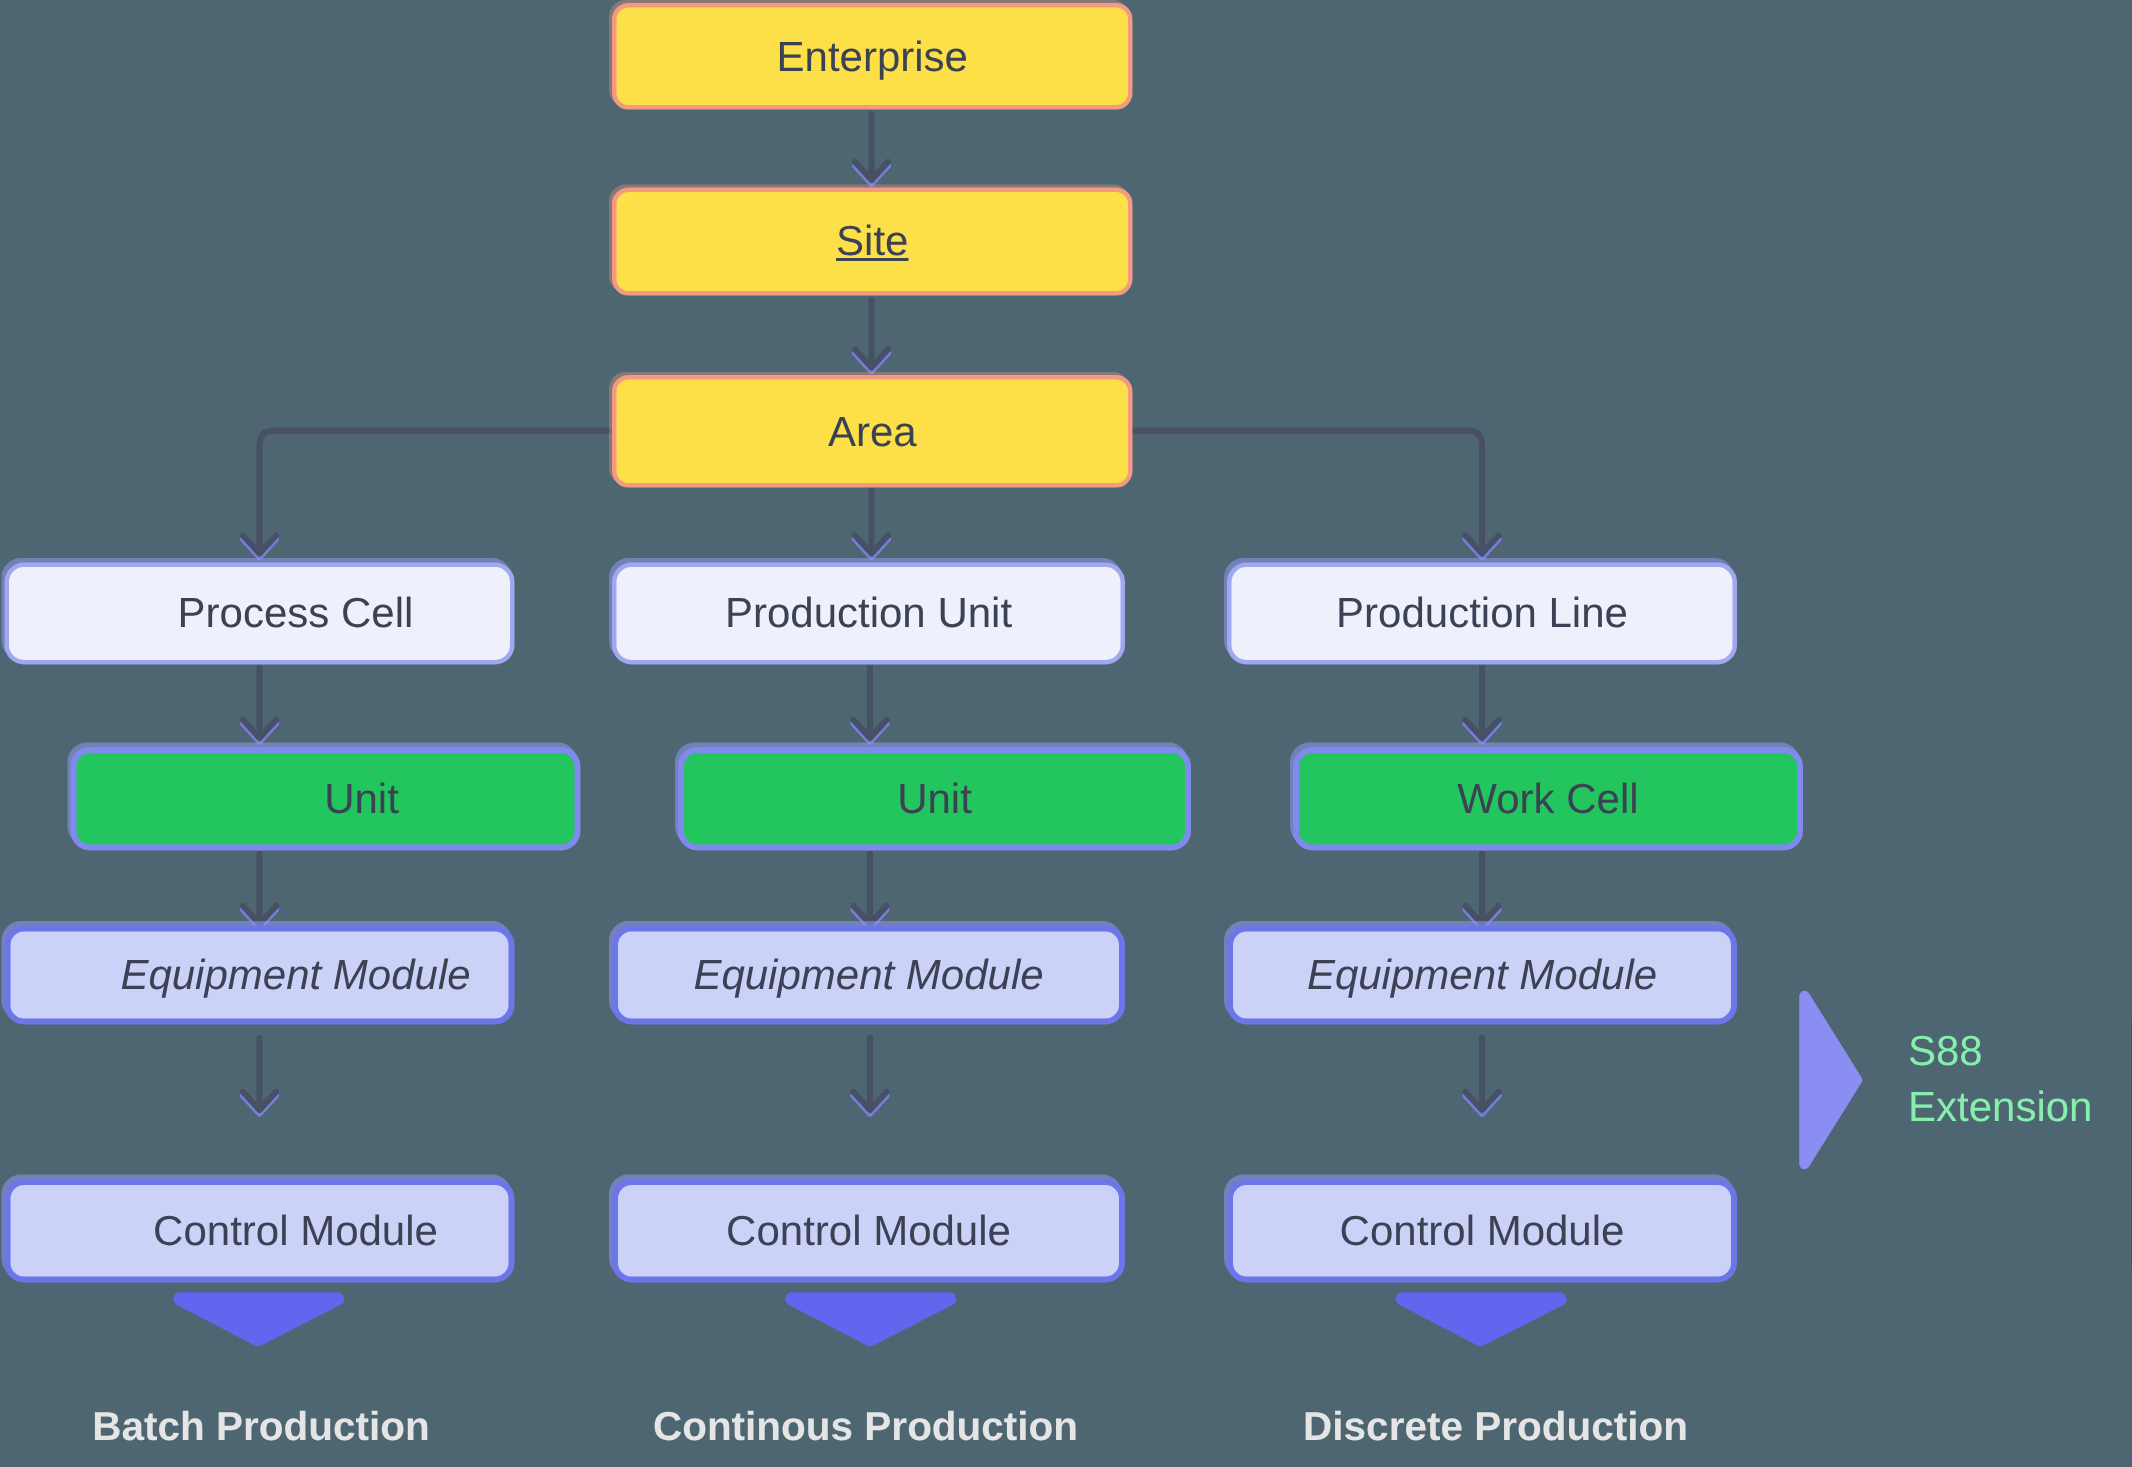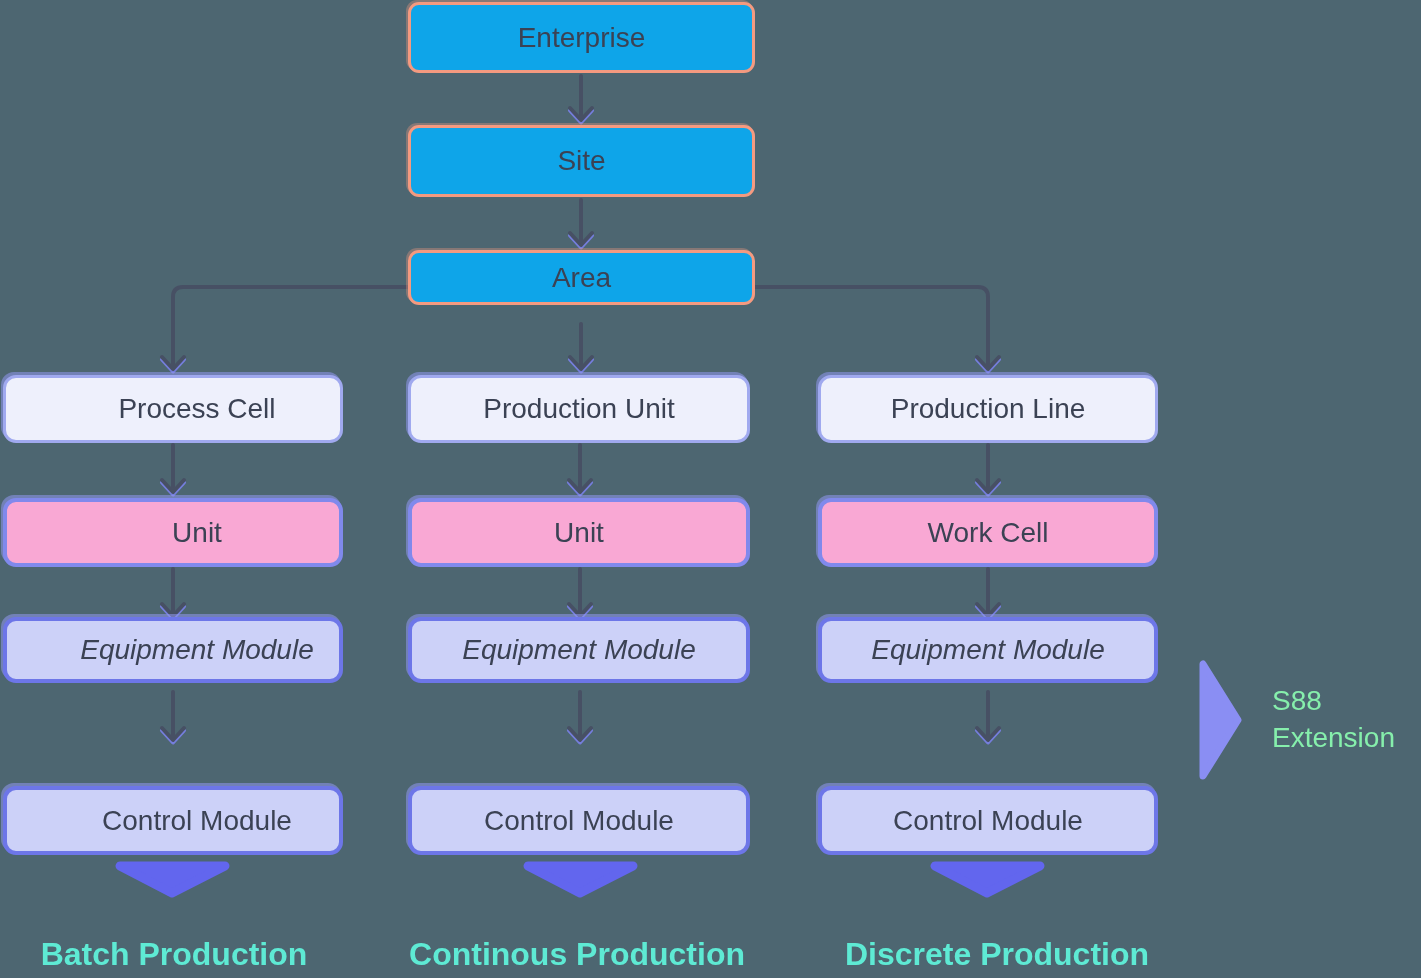--- a/index.html
+++ b/index.html
@@ -26,65 +26,66 @@
     display: flex;
     align-items: center;
     justify-content: center;
     font-size: 28px;
     color: #3b4254;
     white-space: nowrap;
     border-radius: 13px;
   }
 
   .business {
-    background: #0ea5e9;
+    background: #fde047;
     border: 3px solid #f49a80;
     border-radius: 11px;
     box-shadow: -2px -2px 0 0 rgba(244, 154, 128, 0.35);
   }
 
   .lv1 {
     background: #eef0fc;
     border: 3px solid #a0a9ef;
     box-shadow: -2px -3px 0 0 rgba(146, 152, 241, 0.55);
   }
 
   .lv2 {
-    background: #f9a8d4;
+    background: #22c55e;
     border: 4px solid #8089ec;
     box-shadow: -2px -3px 0 0 rgba(146, 152, 241, 0.55);
+    margin-left: 44px;
   }
 
   .lv3 {
     background: #ccd1f8;
     border: 4px solid #6d76e8;
     box-shadow: -2px -3px 0 0 rgba(146, 152, 241, 0.55);
   }
 
   
   #box-enterprise { left: 408px; top: 2px;   width: 347px; height: 71px; }
-  #box-site       { left: 408px; top: 125px; width: 347px; height: 72px; }
-  #box-area       { left: 408px; top: 250px; width: 347px; height: 55px; }
+  #box-site       { left: 408px; top: 125px; width: 347px; height: 72px; text-decoration: underline; }
+  #box-area       { left: 408px; top: 250px; width: 347px; height: 75px; }
 
   
   .col-left  { left: 3px;   width: 340px; padding-left: 48px; }
   .col-mid   { left: 408px; width: 342px; }
   .col-right { left: 818px; width: 340px; }
   .row-1 { top: 375px; height: 68px; }
   .row-2 { top: 498px; height: 69px; }
   .row-3 { top: 617px; height: 66px; font-style: italic; }
   .row-4 { top: 746px; height: 69px; margin-top: 40px; }
 
   .prod-label {
     position: absolute;
     top: 936px;
     transform: translateX(-50%);
-    font-size: 32px;
+    font-size: 27px;
     font-weight: 700;
-    color: #5eead4;
+    color: #e5e5e5;
     white-space: nowrap;
   }
   #label-batch      { left: 174px; }
   #label-continuous { left: 577px; }
   #label-discrete   { left: 997px; text-align: center; }
 
   .s88-label {
     position: absolute;
     left: 1272px;
     top: 682px;

